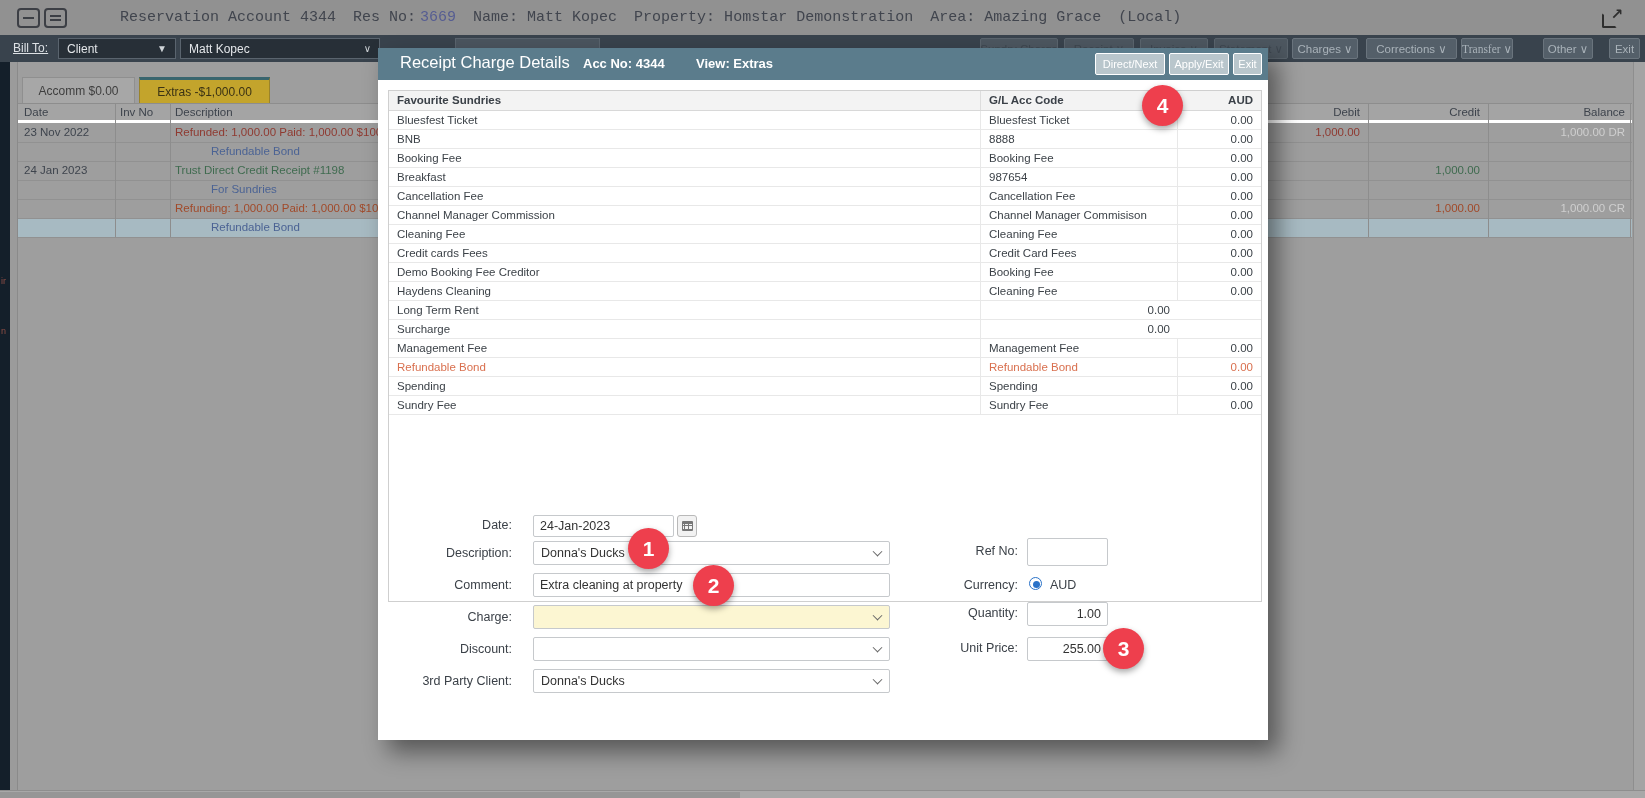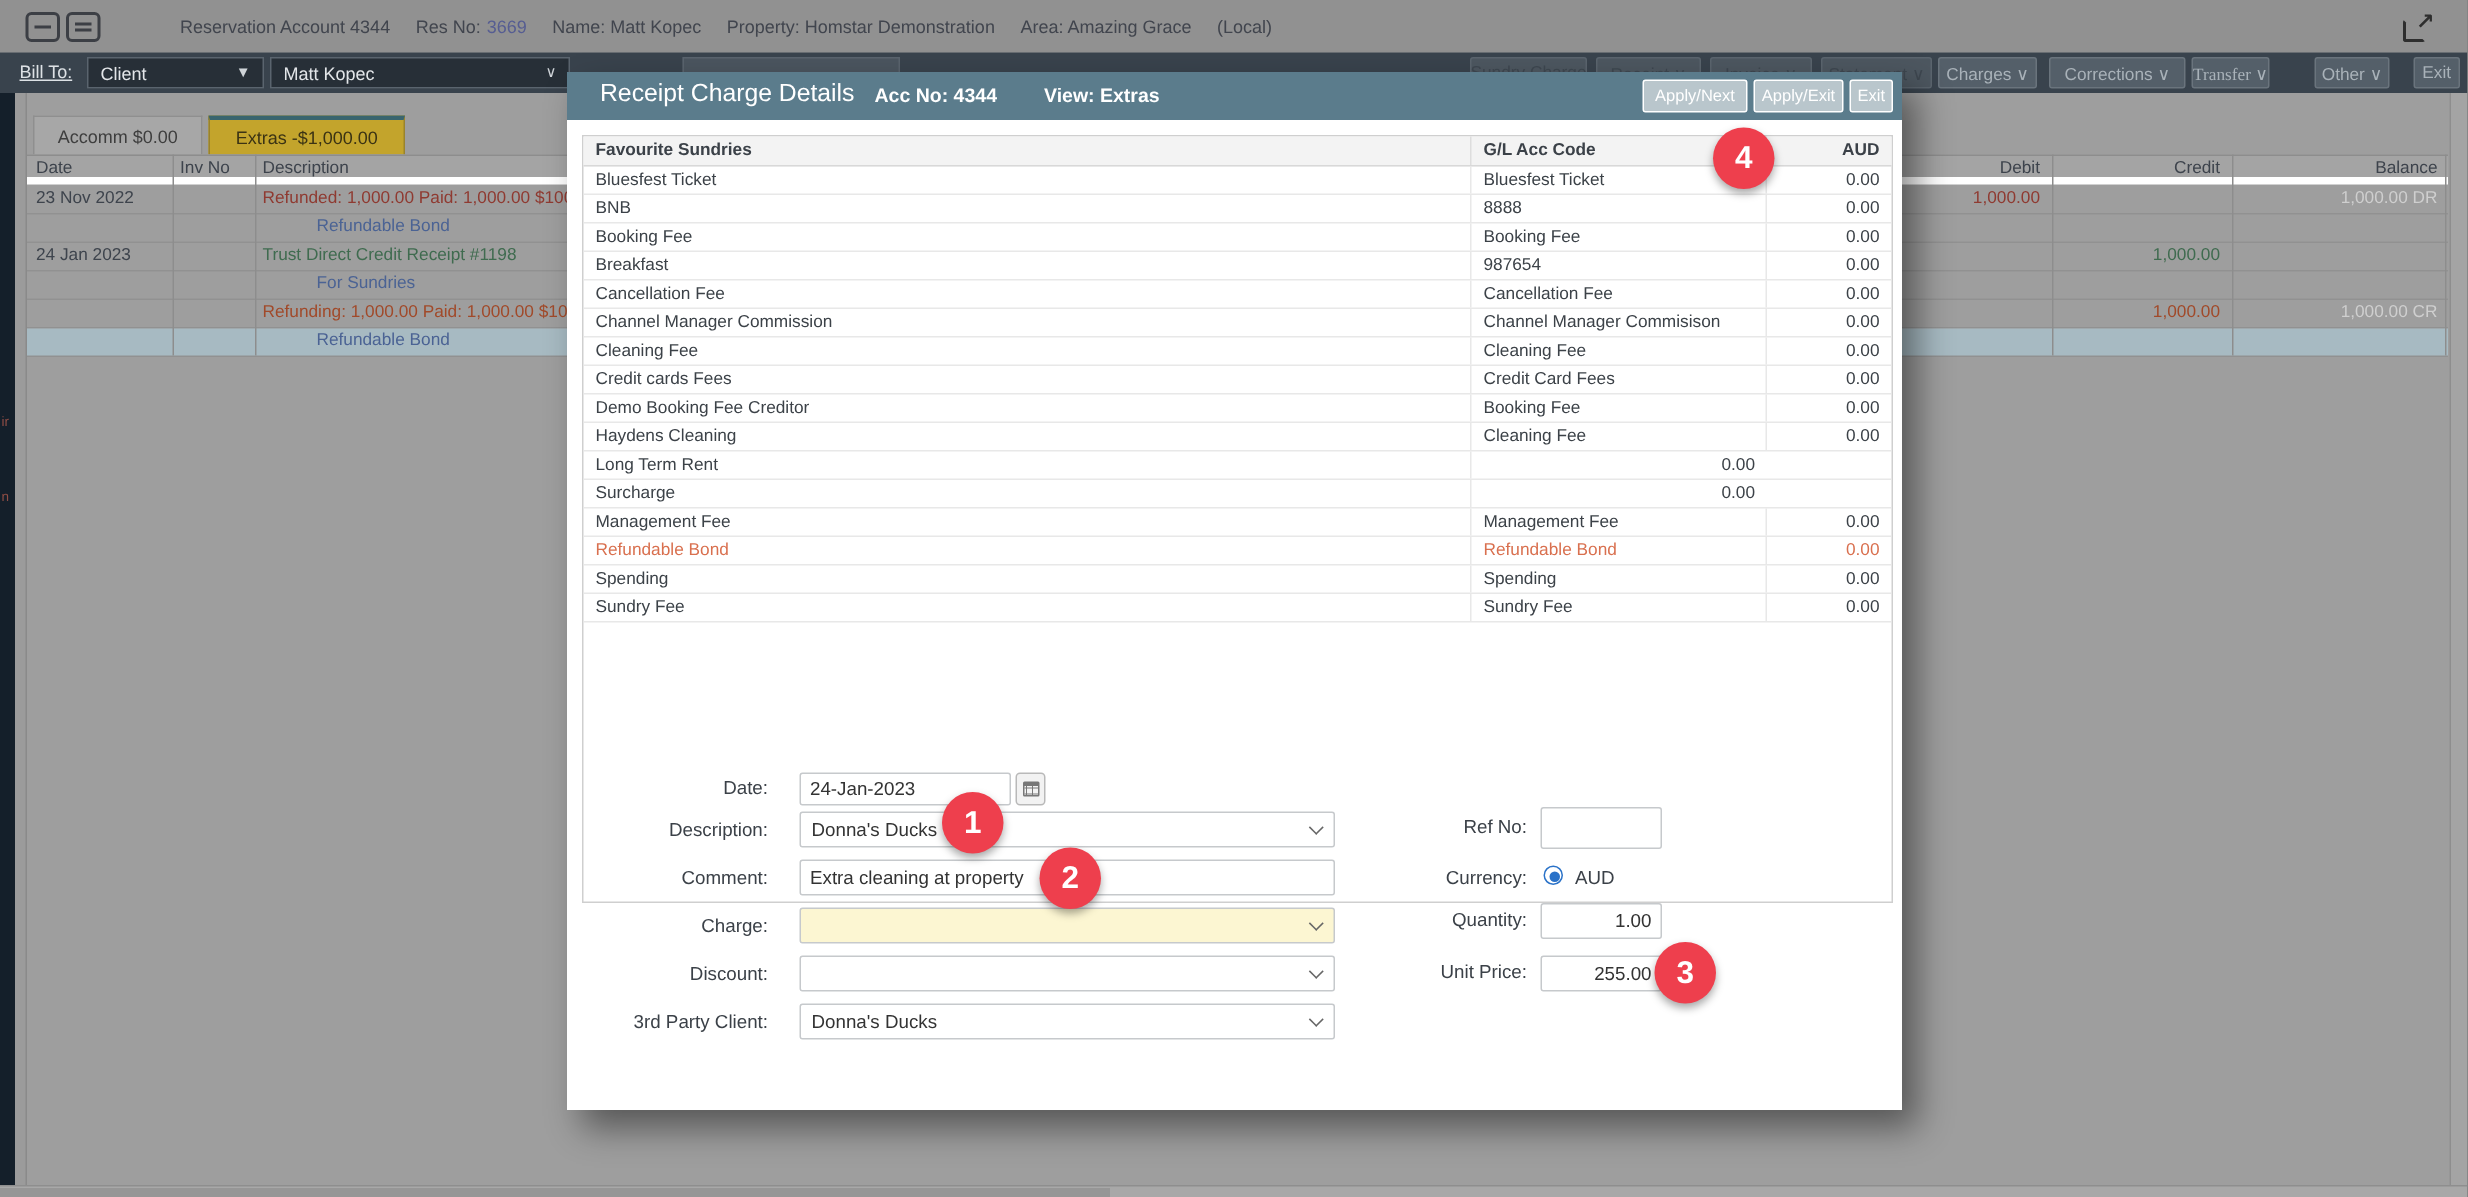--- a/index.html
+++ b/index.html
@@ -5,21 +5,21 @@
   html,body{margin:0;padding:0;background:#6f6f6f;}
   *{box-sizing:border-box;}
   .screen{position:relative;width:1645px;height:798px;overflow:hidden;
     font-family:"Liberation Sans","DejaVu Sans",sans-serif;background:#9e9e9e;}
 
   
   .topbar{position:absolute;left:0;top:0;width:1645px;height:35px;background:#919191;}
   .win-icon{position:absolute;top:8px;width:23px;height:20px;border:2px solid #3c3f45;border-radius:4px;}
   .win-icon .bar{position:absolute;left:4px;right:4px;height:2px;background:#3c3f45;}
   .topbar-text{position:absolute;left:120px;top:0;height:35px;display:flex;align-items:center;gap:17px;
-    font-size:12px;color:#41454e;white-space:nowrap;}
+    font-size:15px;color:#41454e;white-space:nowrap;font-family:Liberation Mono, monospace;}
   .res-link{color:#565d92;margin-left:4px;}
   .export-icon{position:absolute;right:23px;top:8px;width:20px;height:20px;}
   .export-icon .box{position:absolute;left:0;bottom:0;width:15px;height:15px;border:2.5px solid #2e2e2e;border-radius:2px;border-top-color:transparent;border-right-color:transparent;}
   .export-icon .arr{position:absolute;right:-1px;top:-3px;font-size:15px;font-weight:bold;color:#2e2e2e;}
 
   
   .appbar{position:absolute;left:0;top:35px;width:1645px;height:27px;background:#39434d;}
   .billto{position:absolute;left:13px;top:6px;font-size:12px;color:#dde1e5;text-decoration:underline;}
   .dark-select{position:absolute;top:3px;height:21px;background:#272f37;border:1px solid #5a646e;
     color:#e3e6e9;font-size:12px;display:flex;align-items:center;padding:0 8px;}
@@ -33,21 +33,21 @@
   
   .side-strip{position:absolute;left:0;top:62px;width:10px;height:736px;background:#141f2a;}
   .side-frag{position:absolute;left:1px;font-size:9px;color:#8f4d45;}
   .gutter{position:absolute;left:10px;top:62px;width:8px;height:736px;background:#9b9b9b;border-right:1px solid #8a8a8a;}
 
   
   .tab{position:absolute;top:77px;height:26px;font-size:12px;display:flex;align-items:center;justify-content:center;}
   .tab-accomm{left:22px;width:113px;background:#a7a7a7;border:1px solid #8f8f8f;border-bottom:none;color:#3e3e3e;}
   .tab-extras{left:139px;width:131px;background:#c3a42c;border:1px solid #9a832a;border-top:3px solid #39656e;border-bottom:none;color:#3b3314;}
   .acct-header{position:absolute;left:18px;top:103px;width:1614px;height:20px;background:#a4a4a4;
-    border-top:1px solid #8d8d8d;border-bottom:5px solid #ffffff;font-size:11.5px;color:#3d434c;}
+    border-top:1px solid #8d8d8d;border-bottom:3px solid #ffffff;font-size:11.5px;color:#3d434c;}
   .ahcell{position:absolute;top:2px;}
   .acct-rows{position:absolute;left:18px;top:124px;width:1614px;height:114px;}
   .acct-row{position:absolute;left:0;width:1614px;height:19px;border-bottom:1px solid #919191;font-size:11.5px;}
   .acct-row-hl{background:#a7bac2;}
   .acell{position:absolute;top:2px;white-space:nowrap;}
   .acct-date{left:6px;color:#3e444d;}
   .acct-desc{left:157px;}
   .acct-desc.ind{left:193px;}
   .acct-debit{left:1262px;width:80px;text-align:right;}
   .acct-credit{left:1372px;width:90px;text-align:right;}
@@ -212,21 +212,21 @@
   <div class="hscroll">
       <div class="hthumb"></div>
     </div>
 
   <div class="modal">
     <div class="modal-header">
       <span class="m-title">Receipt Charge Details</span>
       <span class="m-acc">Acc No: 4344</span>
       <span class="m-view">View: Extras</span>
       <div>
-          <div class="mbtn" style="left: 717px; width: 70px;">Apply/Next</div>
+          <div class="mbtn" style="left: 717px; width: 70px;">Direct/Next</div>
           <div class="mbtn" style="left: 791px; width: 60px;">Apply/Exit</div>
           <div class="mbtn" style="left: 855px; width: 29px;">Exit</div>
         </div>
     </div>
 
     <div class="sun-table">
       <div class="sun-header">
         <div class="scell">Favourite Sundries</div>
         <div class="scell">G/L Acc Code</div>
         <div class="scell s-aud">AUD</div>

